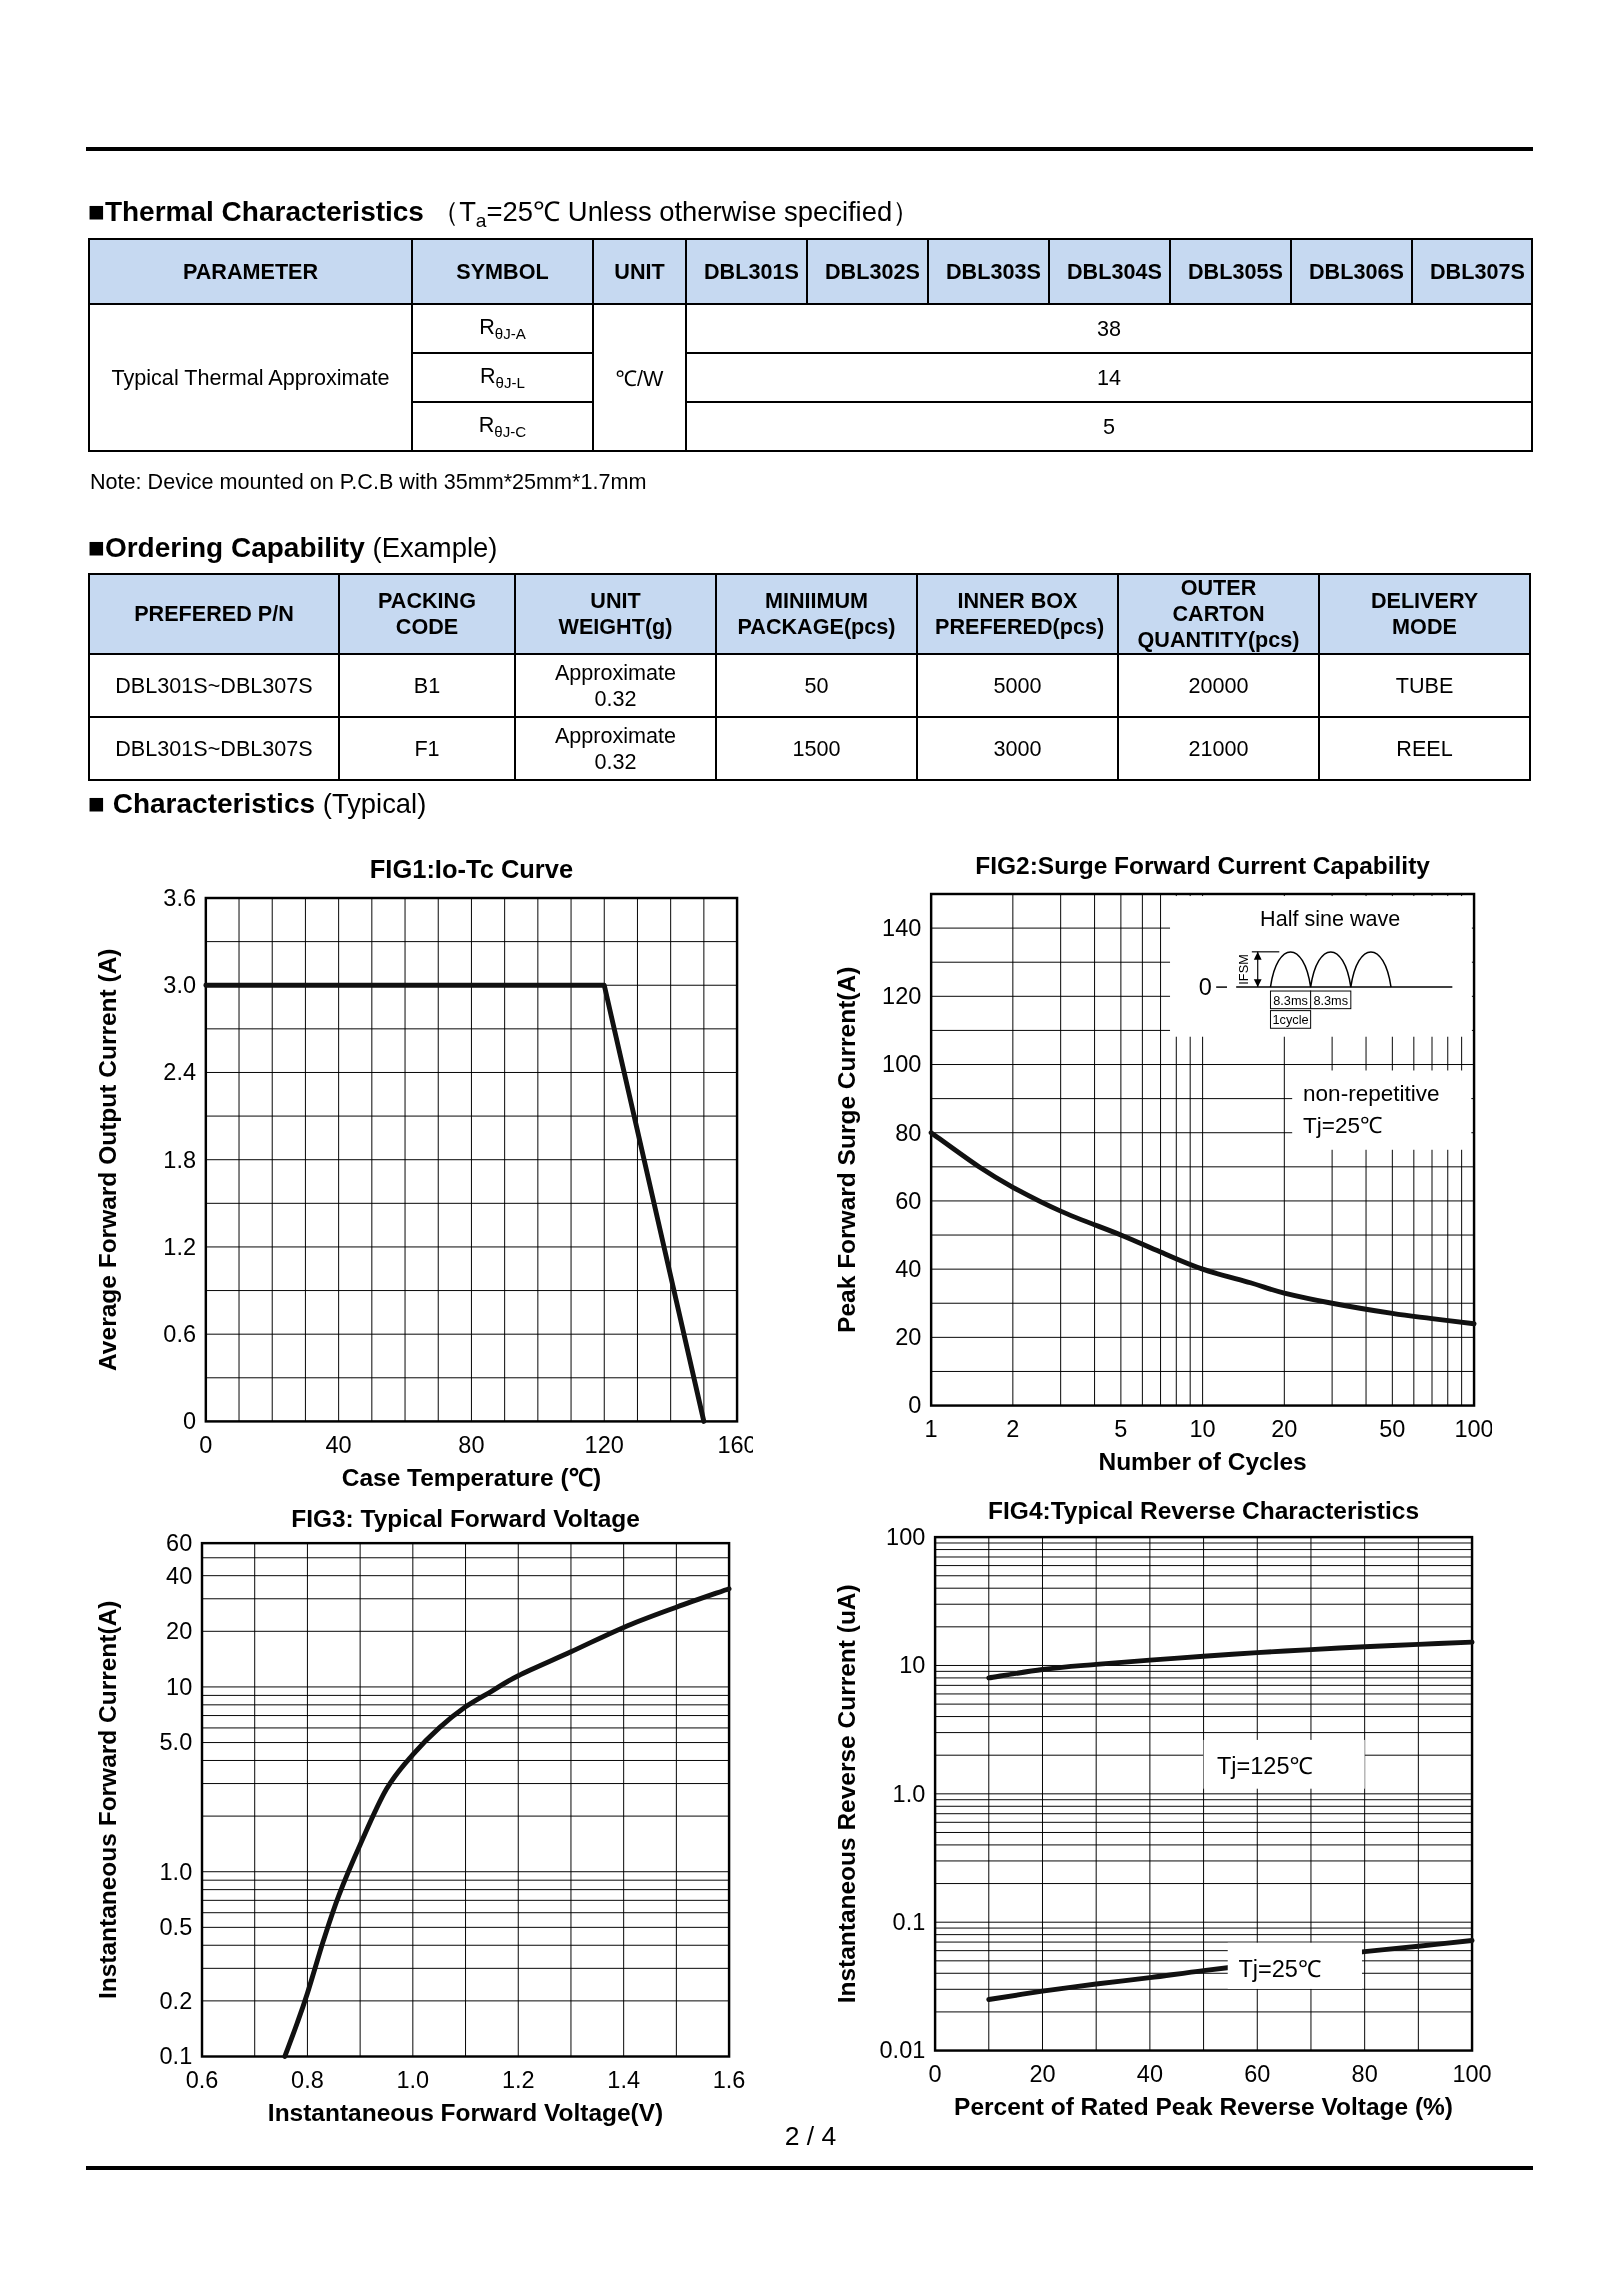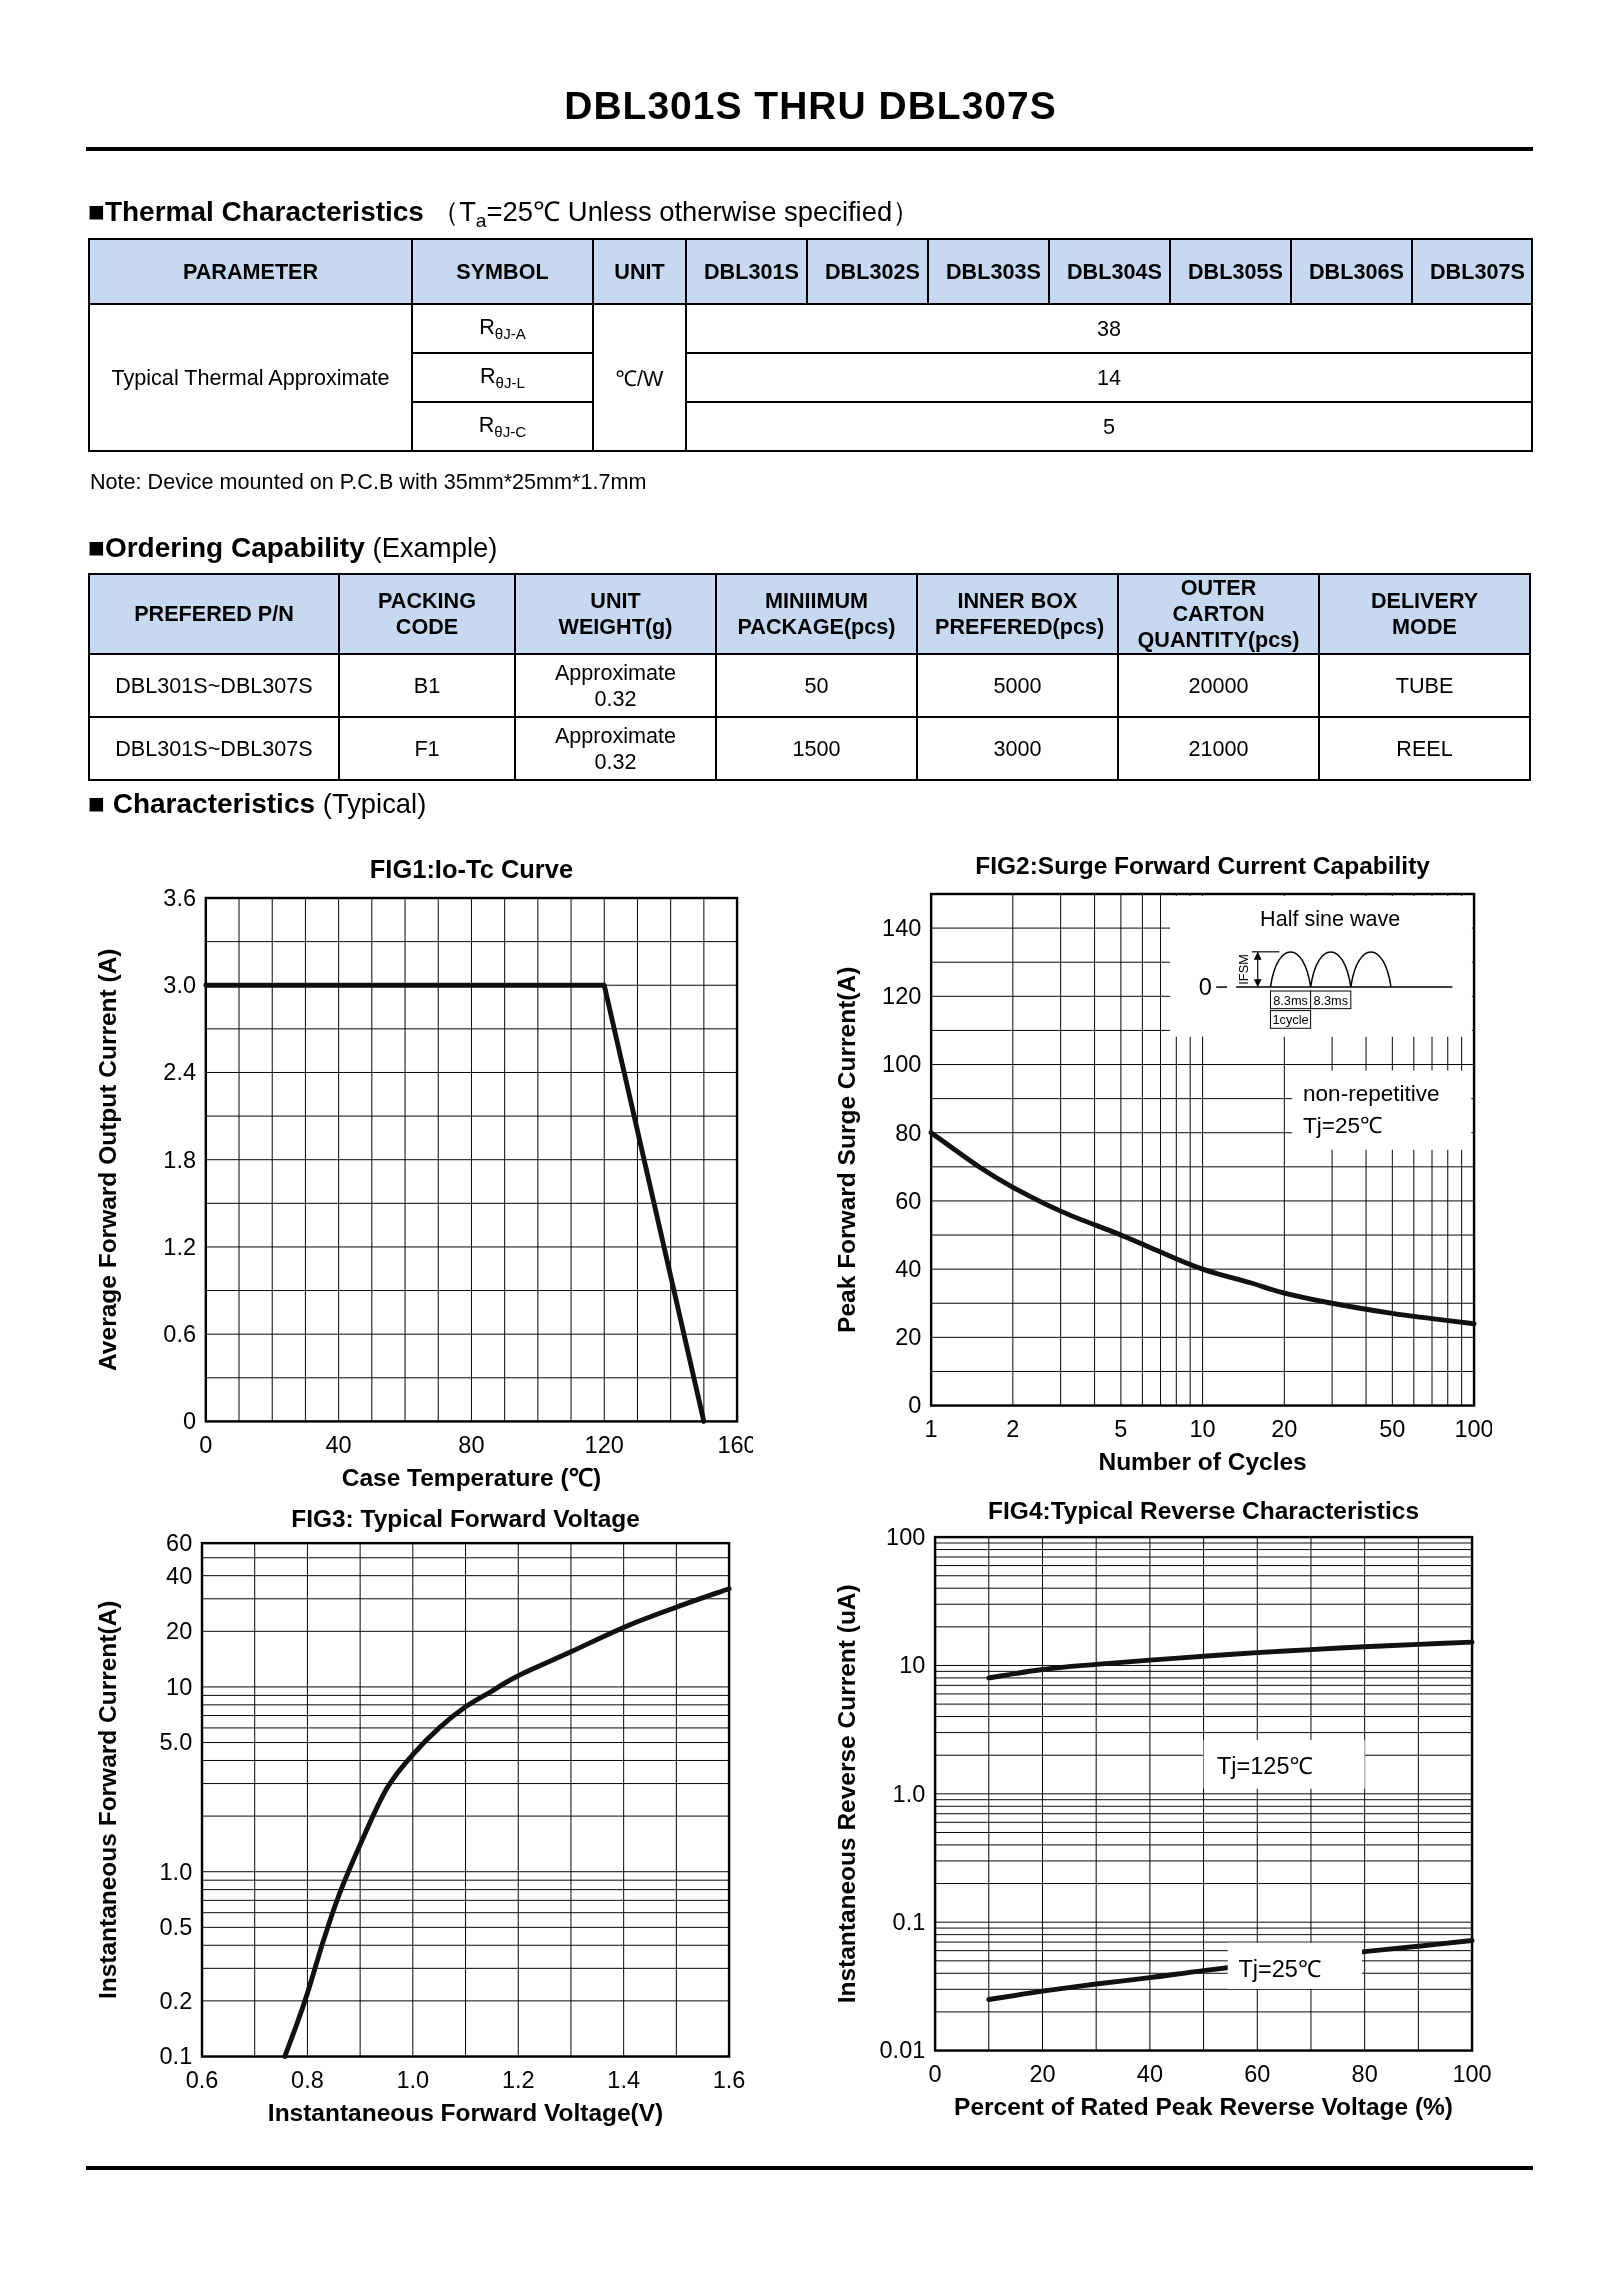--- a/index.html
+++ b/index.html
@@ -32,21 +32,20 @@
   svg text{font-family:"Liberation Sans",sans-serif;fill:#000;}
 
   .footer-num{position:absolute;left:0;top:2121px;width:100%;text-align:center;font-size:26.5px;}
   .footer-rule{position:absolute;left:86px;top:2166px;width:1447px;height:3.9px;background:#000;}
 </style>
 </head>
 <body>
 
 <div class="page">
 
-  <div class="doc-title">DBL301S THRU DBL307S</div>
   <div class="title-rule"></div>
 
   <div class="sec-head" style="top:192px;text-align:center;">
     <span class="hbold">■Thermal Characteristics</span>
     <span class="hnorm"><span>（T</span><sub class="small">a</sub><span>=25℃ Unless otherwise specified）</span></span>
   </div>
 
   <table class="dt thermal-tbl">
     <colgroup>
       <col style="width:323px">
@@ -395,15 +394,16 @@
         <text x="386" y="634" text-anchor="middle" font-size="25" font-weight="bold">Percent of Rated Peak Reverse Voltage  (%)</text>
         <text x="30" y="306" text-anchor="middle" font-size="25" font-weight="bold" transform="rotate(-90 30 306)">Instantaneous Reverse Current (uA)</text>
         <path d="M166.8,187.7C175.9,186.3 203.3,181.4 221.6,179.1C239.9,176.8 258.1,175.5 276.4,173.9C294.7,172.3 312.9,171.0 331.2,169.6C349.5,168.2 367.7,166.9 386.0,165.6C404.3,164.3 422.5,163.0 440.8,161.9C459.1,160.7 477.3,159.8 495.6,158.8C513.9,157.8 532.1,156.7 550.4,155.9C568.7,155.0 586.9,154.2 605.2,153.5C623.5,152.7 650.9,151.6 660.0,151.2" fill="none" stroke="#111" stroke-width="5" stroke-linecap="round" stroke-linejoin="round"></path>
         <path d="M166.8,515.9C175.9,514.5 203.3,510.1 221.6,507.4C239.9,504.8 258.1,502.4 276.4,500.1C294.7,497.8 312.9,495.9 331.2,493.6C349.5,491.3 367.7,488.6 386.0,486.4C404.3,484.1 422.5,482.2 440.8,480.0C459.1,477.7 477.3,475.3 495.6,473.1C513.9,471.0 532.1,469.0 550.4,467.0C568.7,465.1 586.9,463.4 605.2,461.5C623.5,459.6 650.9,456.7 660.0,455.7" fill="none" stroke="#111" stroke-width="5" stroke-linecap="round" stroke-linejoin="round"></path>
         <rect x="386" y="250.98000000000002" width="164.4" height="49.78" fill="#fff"></rect>
         <text x="399.7" y="286.088" font-size="24">Tj=125℃</text>
         <rect x="410.66" y="457.96000000000004" width="137" height="47.16" fill="#fff"></rect>
         <text x="421.61999999999995" y="492.544" font-size="24">Tj=25℃</text>
       </svg></div>
 
+  <div class="footer-num">2 / 4</div>
   <div class="footer-rule"></div>
 </div>
 
 
 </body></html>

